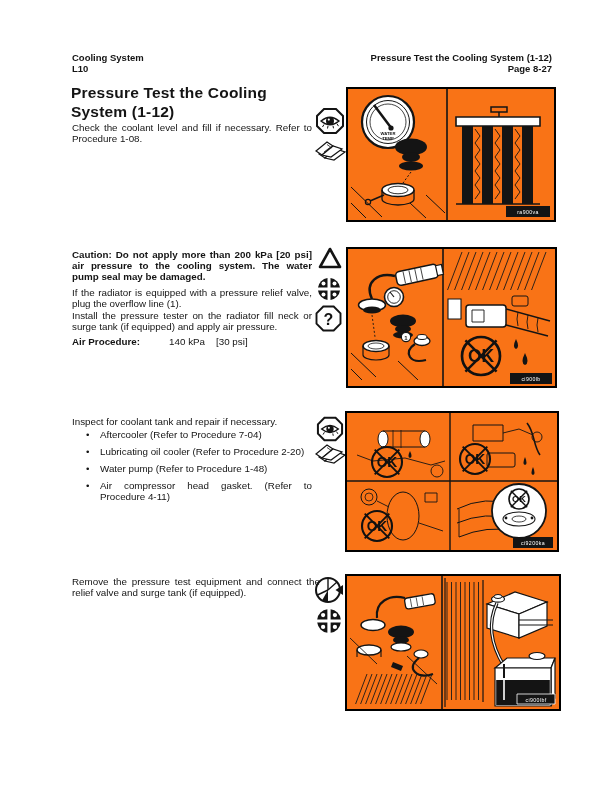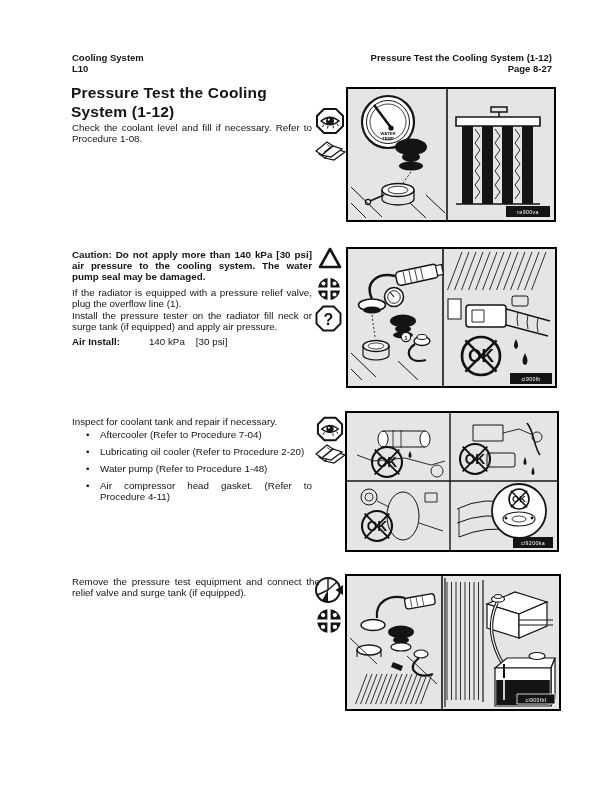--- a/index.html
+++ b/index.html
@@ -13,21 +13,21 @@
   .para{position:absolute;font-size:9.8px;line-height:11px;text-align:justify;margin:0;}
   .bold{font-weight:bold;}
   .ap-line{position:absolute;left:72px;top:336px;font-size:9.8px;}
   .ap-line .v1{margin-left:29px;}
   .ap-line .v2{margin-left:11px;}
   .bullets{position:absolute;left:86px;top:429px;width:226px;}
   .bullet-item{display:flex;font-size:9.8px;line-height:11.4px;margin-bottom:5.5px;}
   .bullet-item .mk{width:14px;flex:0 0 14px;}
   .bullet-item .bt{text-align:justify;}
   .icon{position:absolute;}
-  .fig{position:absolute;border:2px solid #000;background:#e5e5e5;}
+  .fig{position:absolute;border:2px solid #000;background:#f97316;}
   .fig svg{display:block;}
   svg line,svg path,svg circle,svg ellipse,svg rect,svg polyline,svg polygon{vector-effect:non-scaling-stroke;}
 </style>
 </head>
 <body>
 
 <div class="page">
 
   <div class="hdr hdr-left">
     <div>Cooling System</div>
@@ -105,25 +105,25 @@
       <polyline points="127,40 132,47 127,54 132,61 127,68 132,75 127,82 132,89 127,96 132,103 127,110" fill="none" stroke="#141414" stroke-width="0.9"></polyline>
       <polyline points="147,40 152,47 147,54 152,61 147,68 152,75 147,82 152,89 147,96 152,103 147,110" fill="none" stroke="#141414" stroke-width="0.9"></polyline>
       <polyline points="167,40 172,47 167,54 172,61 167,68 172,75 167,82 172,89 167,96 172,103 167,110" fill="none" stroke="#141414" stroke-width="0.9"></polyline>
       <line x1="108" y1="115" x2="192" y2="115" stroke="#141414" stroke-width="1.5"></line>
 
       <rect x="158" y="117" width="44" height="11" fill="#141414"></rect>
       <text x="180" y="125" text-anchor="middle" font-size="5.2" fill="#fff" letter-spacing="0.4" font-family="Liberation Sans, sans-serif">ra900va</text>
     </svg>
   </div>
 
-  <p class="para bold" style="left:72px;top:249px;width:240px;">Caution: Do not apply more than 140 kPa [30 psi] air pressure to the cooling system. The water pump seal may be damaged.</p>
+  <p class="para bold" style="left:72px;top:249px;width:240px;">Caution: Do not apply more than 200 kPa [20 psi] air pressure to the cooling system. The water pump seal may be damaged.</p>
   <p class="para" style="left:72px;top:287px;width:240px;">If the radiator is equipped with a pressure relief valve, plug the overflow line (1).</p>
   <p class="para" style="left:72px;top:310px;width:240px;">Install the pressure tester on the radiator fill neck or surge tank (if equipped) and apply air pressure.</p>
   <div class="ap-line">
-    <span class="bold">Air Install:</span><span class="v1">140 kPa</span><span class="v2">[30 psi]</span>
+    <span class="bold">Air Procedure:</span><span class="v1">140 kPa</span><span class="v2">[30 psi]</span>
   </div>
 
   <div class="icon" style="left:318px;top:247px;">
     <svg width="24" height="22" viewBox="0 0 24 22">
       <polygon points="12,2 22,20 2,20" fill="none" stroke="#141414" stroke-width="2.6" stroke-linejoin="round"></polygon>
     </svg>
   </div>
   <div class="icon" style="left:315px;top:275px;">
     <svg width="28" height="28" viewBox="0 0 28 28">
       <path d="M15.5,12.5 L15.5,3 A11,11 0 0 1 25,12.5 Z" fill="#141414"></path>

